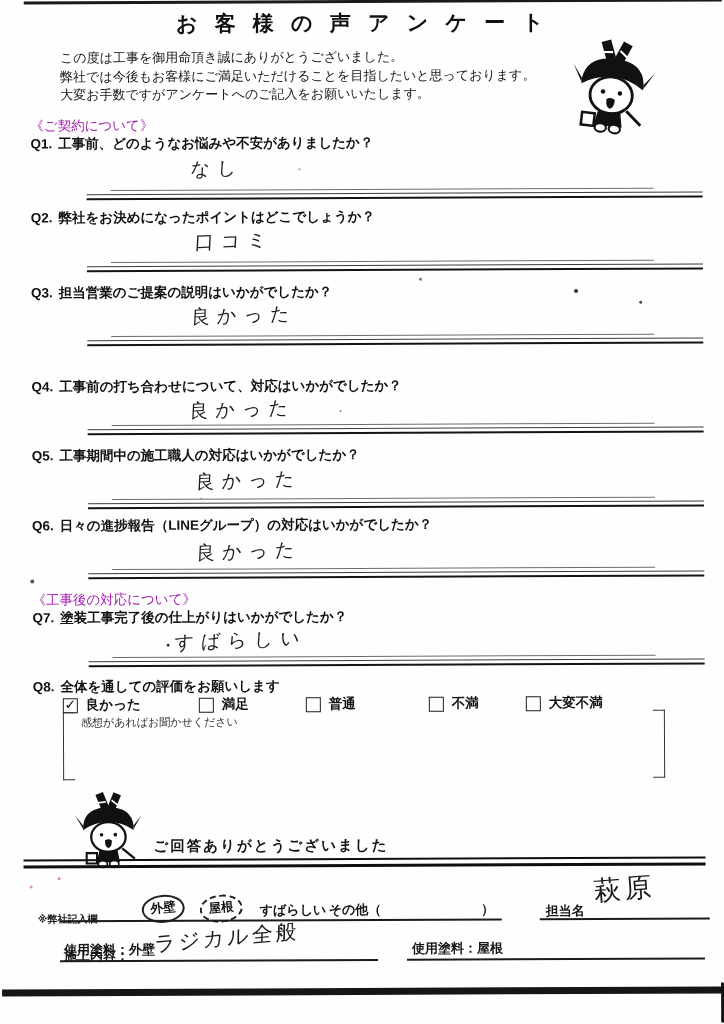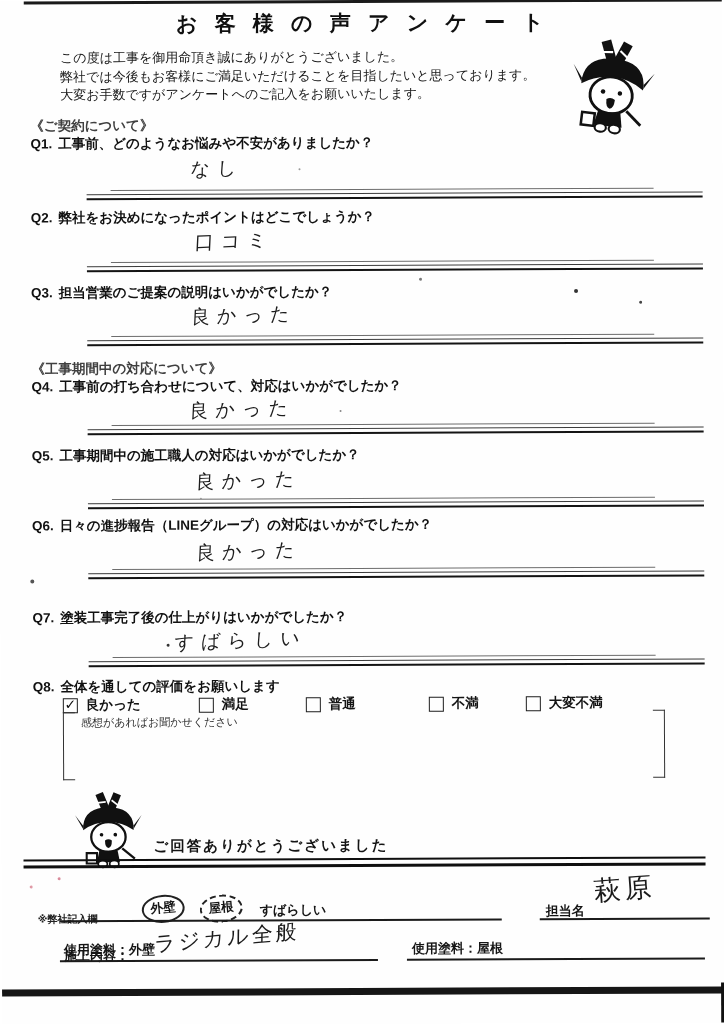--- a/index.html
+++ b/index.html
@@ -4,21 +4,21 @@
 <style>
   html,body{margin:0;padding:0;width:724px;height:1024px;background:#ffffff;overflow:hidden;
     font-family:"Liberation Sans","DejaVu Sans",sans-serif;color:#141414;}
   #scan{position:relative;width:724px;height:1024px;background:#fefefe;transform:rotate(-0.25deg);}
   .abs{position:absolute;}
   
   #title{top:9px;left:0;width:724px;text-align:center;font-size:21px;font-weight:600;
     letter-spacing:0.82em;text-indent:0.82em;color:#101010;}
   #intro{top:48px;left:62px;font-size:13px;line-height:18.5px;color:#161616;}
   
-  .sech{font-size:13.5px;font-weight:700;color:#404040;}
+  .sech{font-size:13.5px;font-weight:400;color:#a21caf;}
   .qt{font-size:13.5px;font-weight:600;color:#111;white-space:nowrap;}
   .qnum{margin-right:6px;}
   .ans{font-size:19px;font-weight:500;letter-spacing:7px;color:#1c1c1c;
     transform:rotate(-2deg) skewX(-5deg);white-space:nowrap;}
   .ansline{border-top:1.2px solid #6d6d6d;height:0;}
   .rule2{height:3px;border-top:1px solid #3c3c3c;border-bottom:2.4px solid #141414;}
   
   #sec1h{top:116px;left:32px}       #q1t{top:134px;left:32px}
   #q1a{top:155px;left:192px}        #q1l{top:189px;left:112px;width:543px}
   #q1r{top:193px;left:88px;width:616px}
@@ -131,21 +131,20 @@
   <div class="abs ansline" id="q2l"></div>
   <div class="abs rule2" id="q2r"></div>
 
   <div class="abs qt" id="q3t">
     <span class="qnum">Q3.</span><span>担当営業のご提案の説明はいかがでしたか？</span>
   </div>
   <div class="abs ans" id="q3a">良かった</div>
   <div class="abs ansline" id="q3l"></div>
   <div class="abs rule2" id="q3r"></div>
 
-  <div class="abs sech" id="sec2h">《工事期間中の対応について》</div>
 
   <div class="abs qt" id="q4t">
     <span class="qnum">Q4.</span><span>工事前の打ち合わせについて、対応はいかがでしたか？</span>
   </div>
   <div class="abs ans" id="q4a">良かった</div>
   <div class="abs ansline" id="q4l"></div>
   <div class="abs rule2" id="q4r"></div>
 
   <div class="abs qt" id="q5t">
     <span class="qnum">Q5.</span><span>工事期間中の施工職人の対応はいかがでしたか？</span>
@@ -154,20 +153,21 @@
   <div class="abs ansline" id="q5l"></div>
   <div class="abs rule2" id="q5r"></div>
 
   <div class="abs qt" id="q6t">
     <span class="qnum">Q6.</span><span>日々の進捗報告（LINEグループ）の対応はいかがでしたか？</span>
   </div>
   <div class="abs ans" id="q6a">良かった</div>
   <div class="abs ansline" id="q6l"></div>
   <div class="abs rule2" id="q6r"></div>
 
+  <div class="abs sech" id="sec3h">《工事後の対応について》</div>
 
   <div class="abs qt" id="q7t">
     <span class="qnum">Q7.</span><span>塗装工事完了後の仕上がりはいかがでしたか？</span>
   </div>
   <div class="abs ans" id="q7a">すばらしい</div>
   <div class="abs ansline" id="q7l"></div>
   <div class="abs rule2" id="q7r"></div>
 
   <div class="abs qt" id="q8t">
     <span class="qnum">Q8.</span><span>全体を通しての評価をお願いします</span>
@@ -220,20 +220,23 @@
   <div class="abs" id="thanks">ご回答ありがとうございました</div>
 
   <div class="abs" id="rule-heavy"></div>
 
   <div class="abs" id="note">※弊社記入欄</div>
 
   <div class="abs flabel" id="r1-label">施工内容：</div>
   <span class="abs circ" id="r1-wall">外壁</span>
   <span class="abs circ dashed" id="r1-roof">屋根</span>
   <div class="abs flabel" id="r1-suffix">すばらしい</div>
+  <div class="abs flabel" id="r1-other">
+    <span>その他（</span><span class="spacer"></span><span>）</span>
+  </div>
   <div class="abs fline" id="r1-line1"></div>
   <div class="abs flabel" id="r1-staff-label">担当名</div>
   <div class="abs hand" id="r1-staff-name">萩原</div>
   <div class="abs fline" id="r1-line2"></div>
 
   <div class="abs flabel" id="r2-wall-label">使用塗料：外壁</div>
   <div class="abs hand" id="r2-wall-value">ラジカル全般</div>
   <div class="abs fline" id="r2-line1"></div>
   <div class="abs flabel" id="r2-roof-label">使用塗料：屋根</div>
   <div class="abs fline" id="r2-line2"></div>

